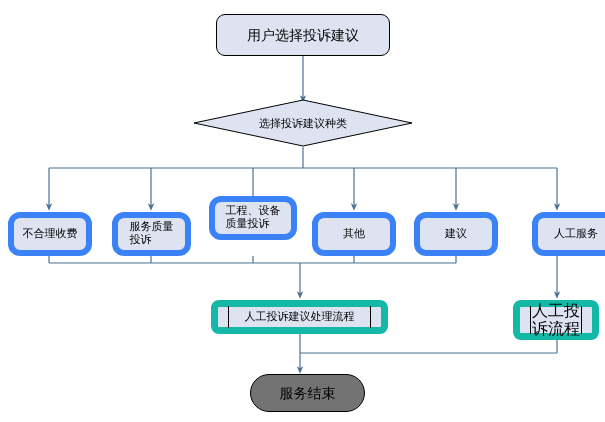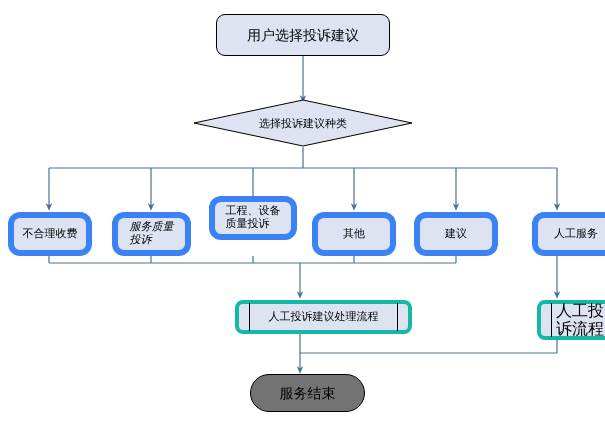--- a/index.html
+++ b/index.html
@@ -46,23 +46,22 @@
     border: 1px solid #000000;
     border-radius: 999px;
   }
   .process-box {
     background: #dde3f0;
     border: 6px solid #3b82f6;
     border-radius: 12px;
   }
   .predefined {
     background: #dde3f0;
-    border: 4px solid #14b8a6;
+    border: 7px solid #14b8a6;
     border-radius: 8px;
-    margin-left: 24px;
   }
   .predefined .bar {
     position: absolute;
     top: -1px;
     bottom: -1px;
     width: 0;
     border-left: 1px solid #000000;
   }
   .predefined .bar-left  { left: 10px; }
   .predefined .bar-right { right: 10px; }
@@ -140,21 +139,21 @@
 
   <div class="diamond-wrap" style="left:193px; top:99px; width:220px; height:48px;">
     <svg width="220" height="48" viewBox="0 0 220 48">
       <polygon points="1,24 110,1 219,24 110,47" fill="#dde3f0" stroke="#000000" stroke-width="1"></polygon>
     </svg>
     <div class="diamond-label t13">选择投诉建议种类</div>
   </div>
 
   <div class="node process-box t13" style="left:8px; top:212px; width:84px; height:44px;">不合理收费</div>
 
-  <div class="node process-box t13" style="left:112px; top:212px; width:79px; height:44px;font-style:italic;">服务质量
+  <div class="node process-box t13" style="left:112px; top:212px; width:79px; height:44px;">服务质量
 投诉</div>
 
   <div class="node process-box t13" style="left:209px; top:196px; width:88px; height:44px;">工程、设备
 质量投诉</div>
 
   <div class="node process-box t13" style="left:312px; top:212px; width:84px; height:44px;">其他</div>
 
   <div class="node process-box t13" style="left:414px; top:212px; width:84px; height:44px;">建议</div>
 
   <div class="node process-box t13" style="left:532px; top:212px; width:88px; height:44px;">人工服务</div>

